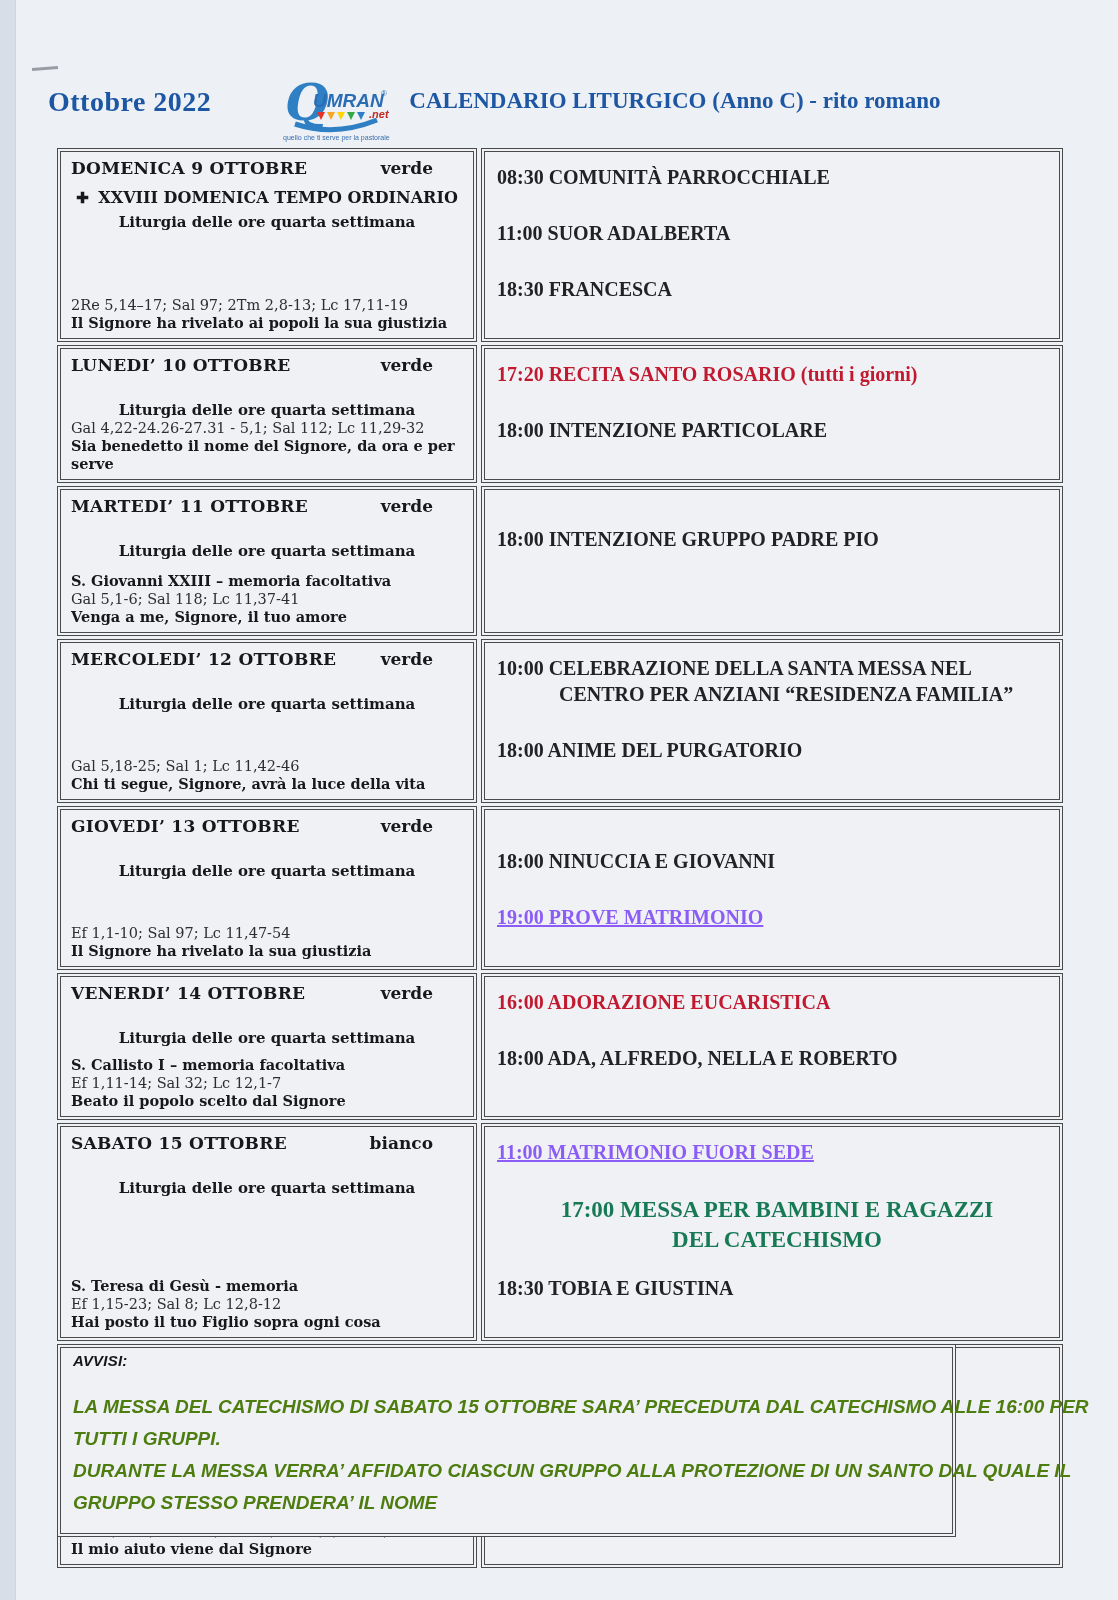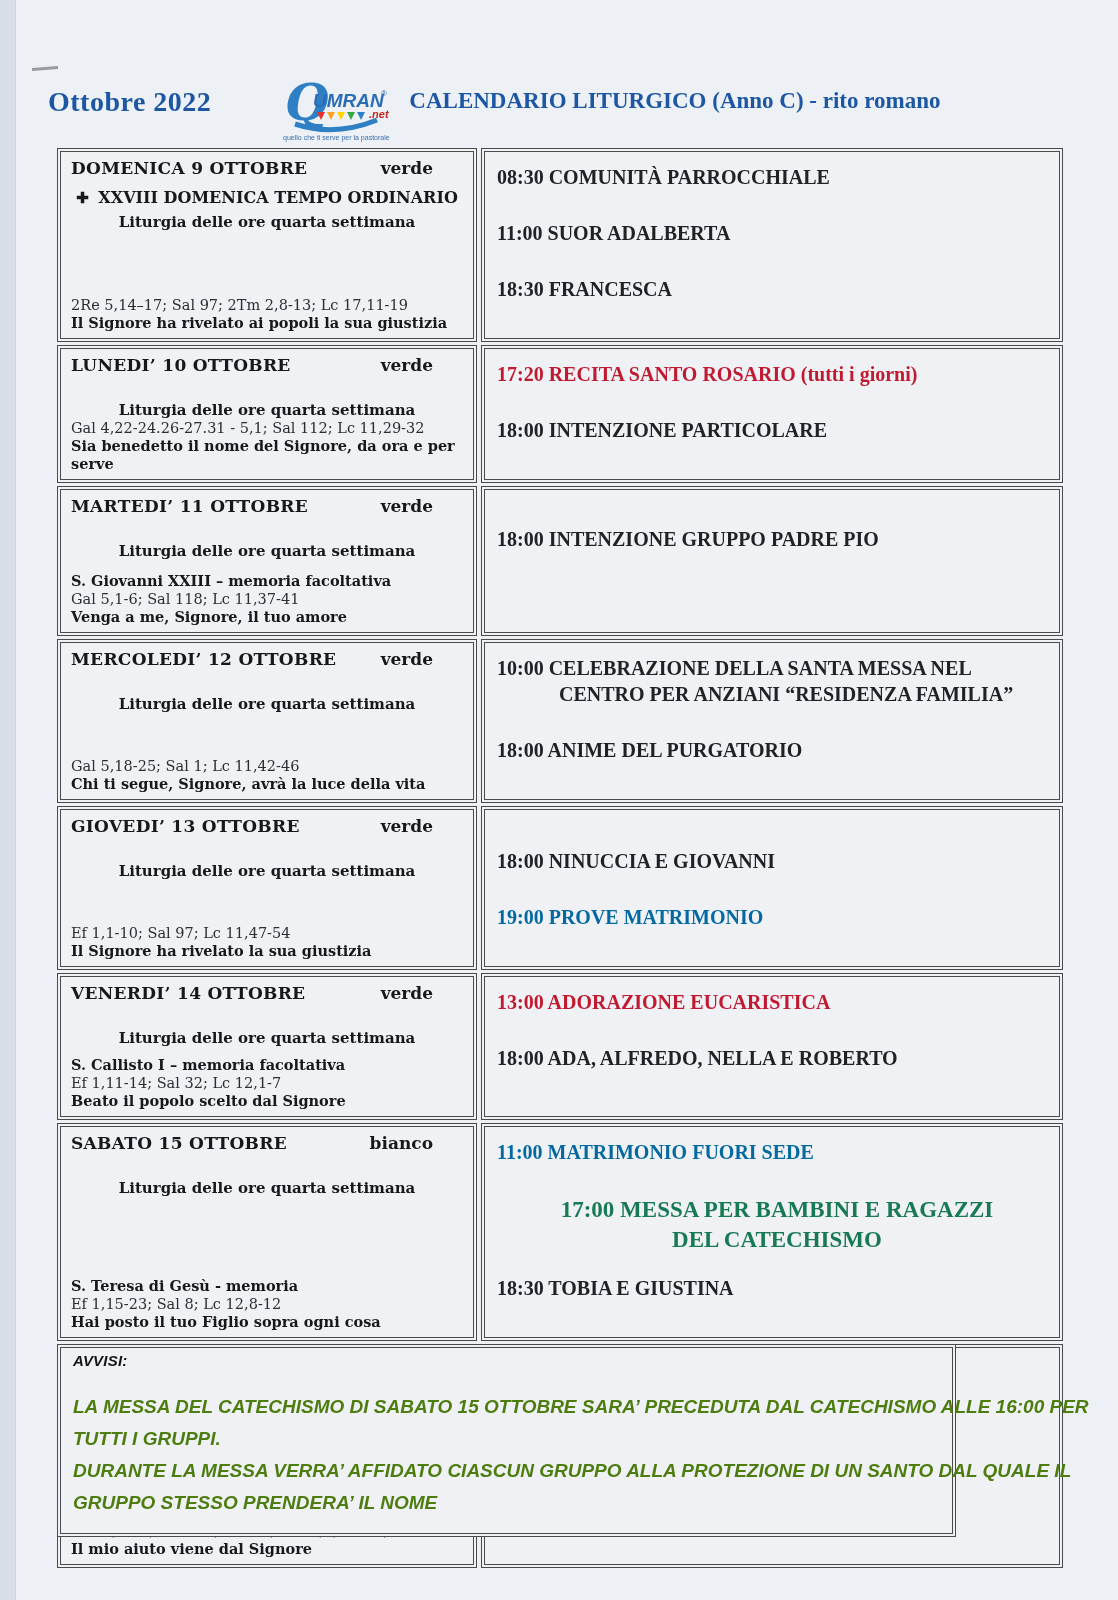--- a/index.html
+++ b/index.html
@@ -68,21 +68,21 @@
   .events{
     padding:12px 2px 6px 12px;
     font-family:"Liberation Serif", serif;
   }
   .event{
     font-size:20px;font-weight:bold;color:#212226;
     line-height:26px;margin-bottom:30px;
   }
   .event .ev-line2{display:block;padding-left:62px;}
   .ev-red{color:#c11a30;}
-  .ev-blue{color:#0369a1;}
+  .ev-blue{color:#8b5cf6;text-decoration:underline;}
   .ev-green-big{
     color:#187a55;text-align:center;font-size:23px;line-height:30px;
     margin:16px 0 20px 0;
   }
   .ev-green-big .ev-line2{padding-left:0;}
 
   
   #calendar > div:nth-child(1),#calendar > div:nth-child(2){min-height:145px;}
   #calendar > div:nth-child(3),#calendar > div:nth-child(4){min-height:129px;}
   #calendar > div:nth-child(5),#calendar > div:nth-child(6){min-height:150px;}
@@ -277,21 +277,21 @@
 
     <div class="liturgy no-feast">Liturgia delle ore quarta settimana</div>
     <div class="bottom-block">
       <div class="memorial">S. Callisto I – memoria facoltativa</div>
       <div class="readings">Ef 1,11-14; Sal 32; Lc 12,1-7</div>
       <div class="response">Beato il popolo scelto dal Signore</div>
     </div>
   </div>
   <div class="cell events schedule-cell">
   <div class="event ev-red">
-    <span class="ev-line1">13:00 ADORAZIONE EUCARISTICA</span>
+    <span class="ev-line1">16:00 ADORAZIONE EUCARISTICA</span>
     
   </div>
 
   <div class="event ev-default">
     <span class="ev-line1">18:00 ADA, ALFREDO, NELLA E ROBERTO</span>
     
   </div>
 </div>
 
   <div class="cell day-cell">

